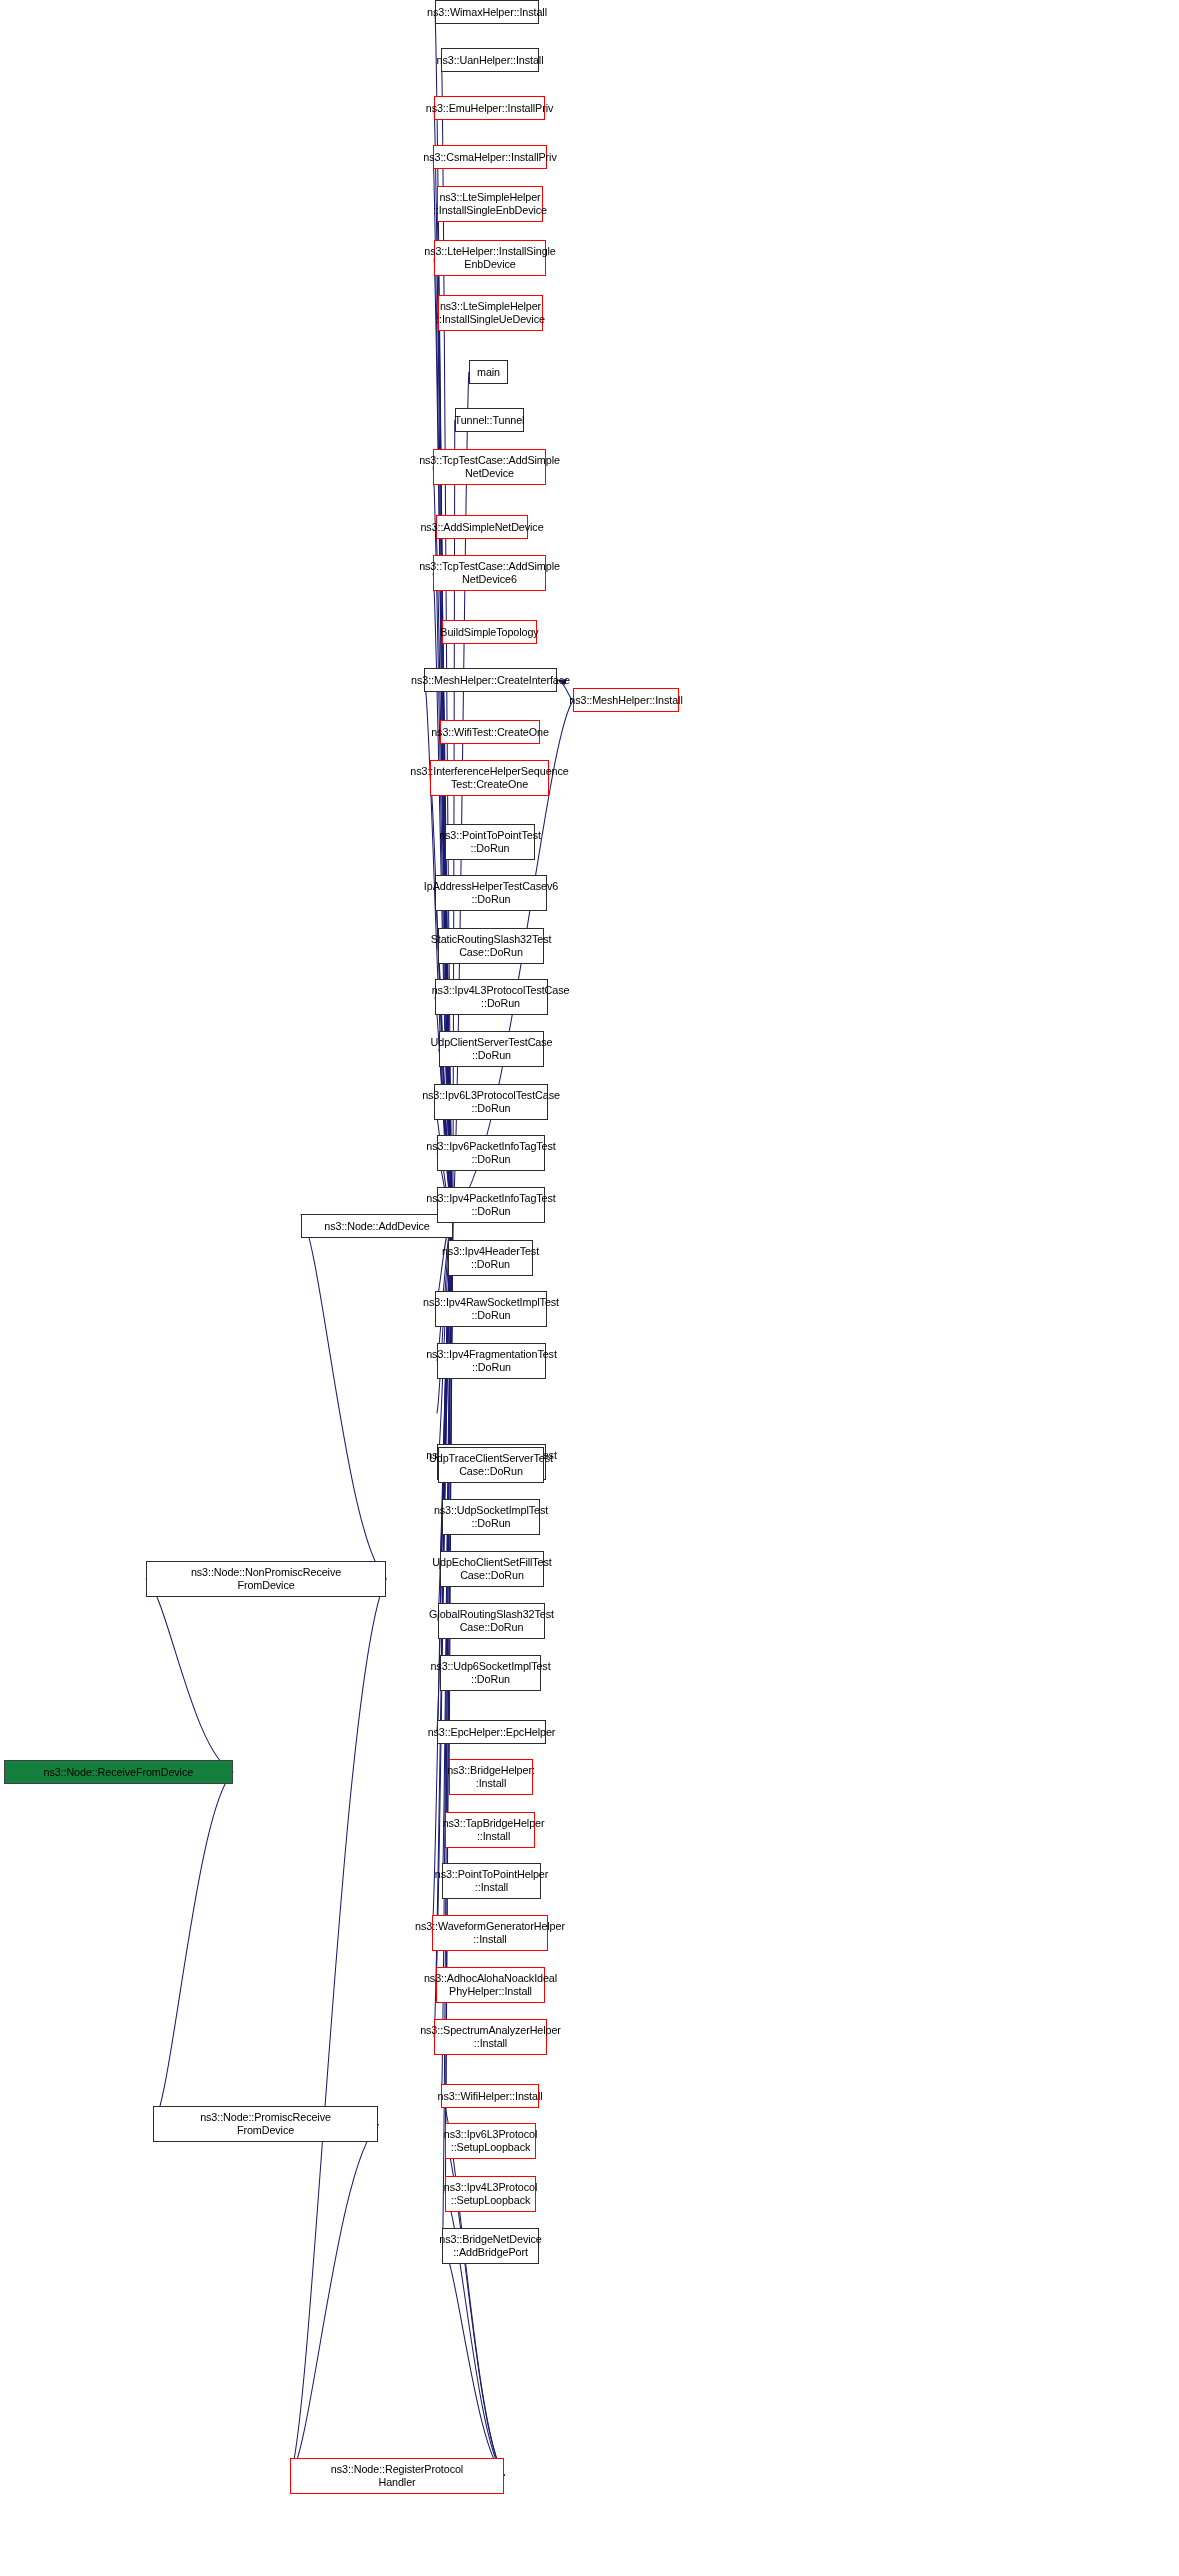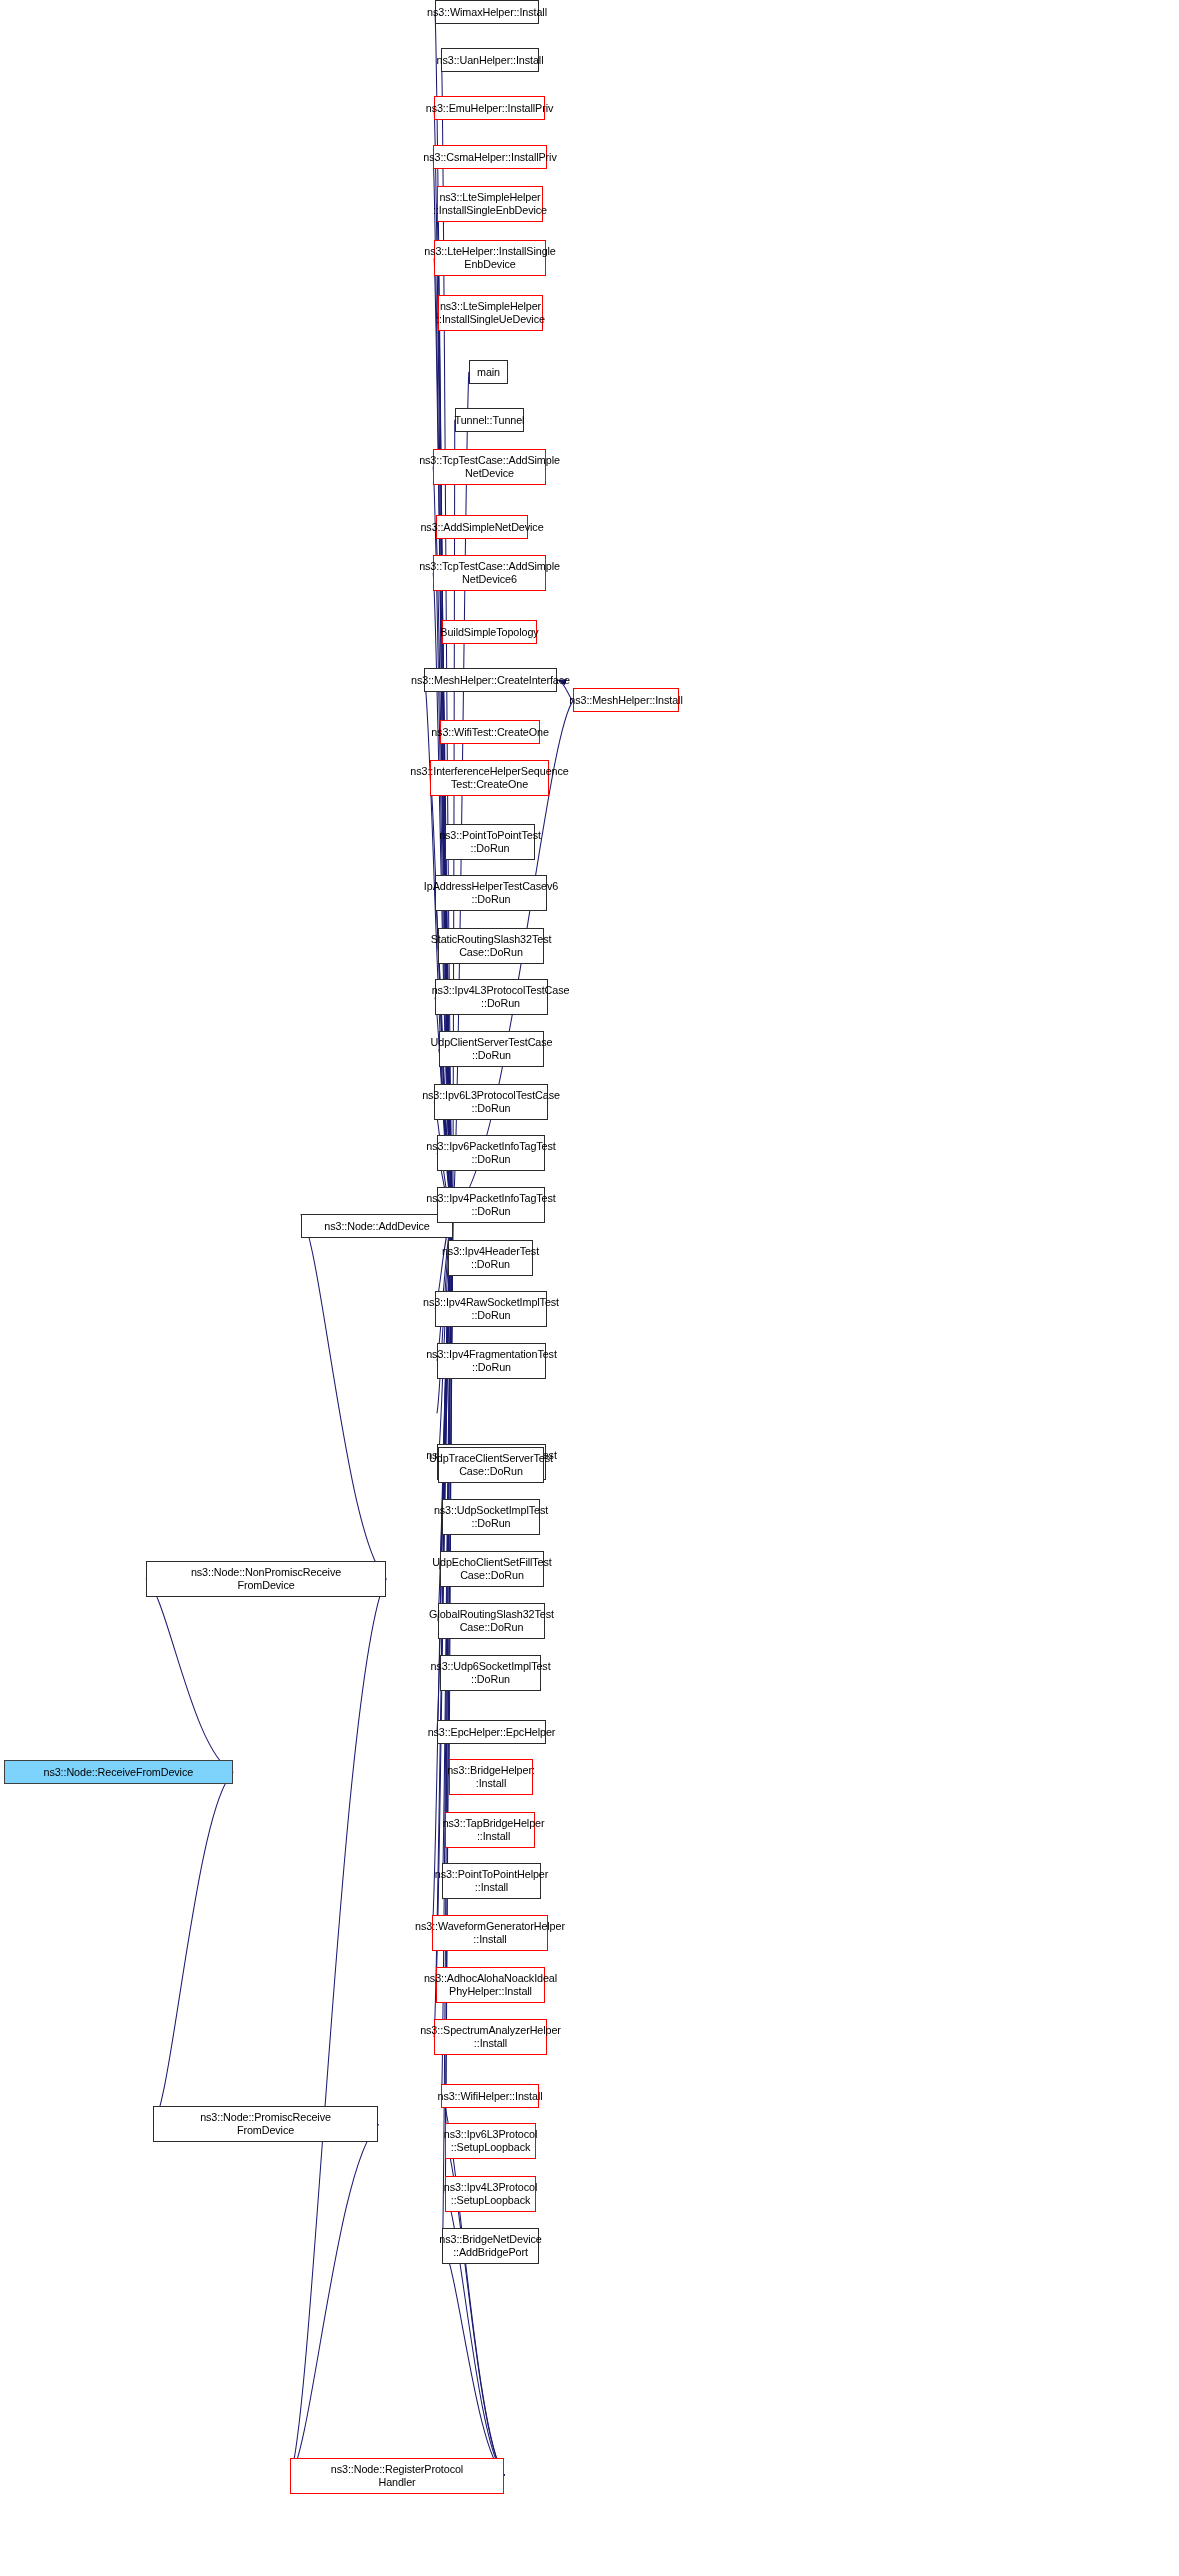--- a/index.html
+++ b/index.html
@@ -22,21 +22,21 @@
     line-height:12.7px;
     color:#000000;
     background:#ffffff;
     border:0.9px solid #2b2b2b;
     white-space:pre-line;
     letter-spacing:-0.1px;
     cursor:pointer;
     padding:0 1.9px;
   }
   .node.red{border-color:#ff0000;}
-  .node.cur{background:#7dd3fc;border-color:#404040;}
+  .node.cur{background:#15803d;border-color:#404040;}
 </style>
 </head>
 <body>
 
 <div id="canvas">
   <svg id="edges" xmlns="http://www.w3.org/2000/svg" viewBox="0 0 1256 2743" width="1180" height="2576">
     <defs>
       <marker id="arrow" markerWidth="9" markerHeight="9" refX="8" refY="3.2" orient="auto" markerUnits="strokeWidth">
         <path d="M0,0 L8,3.2 L0,6.4 z" fill="#191970"></path>
       </marker>

